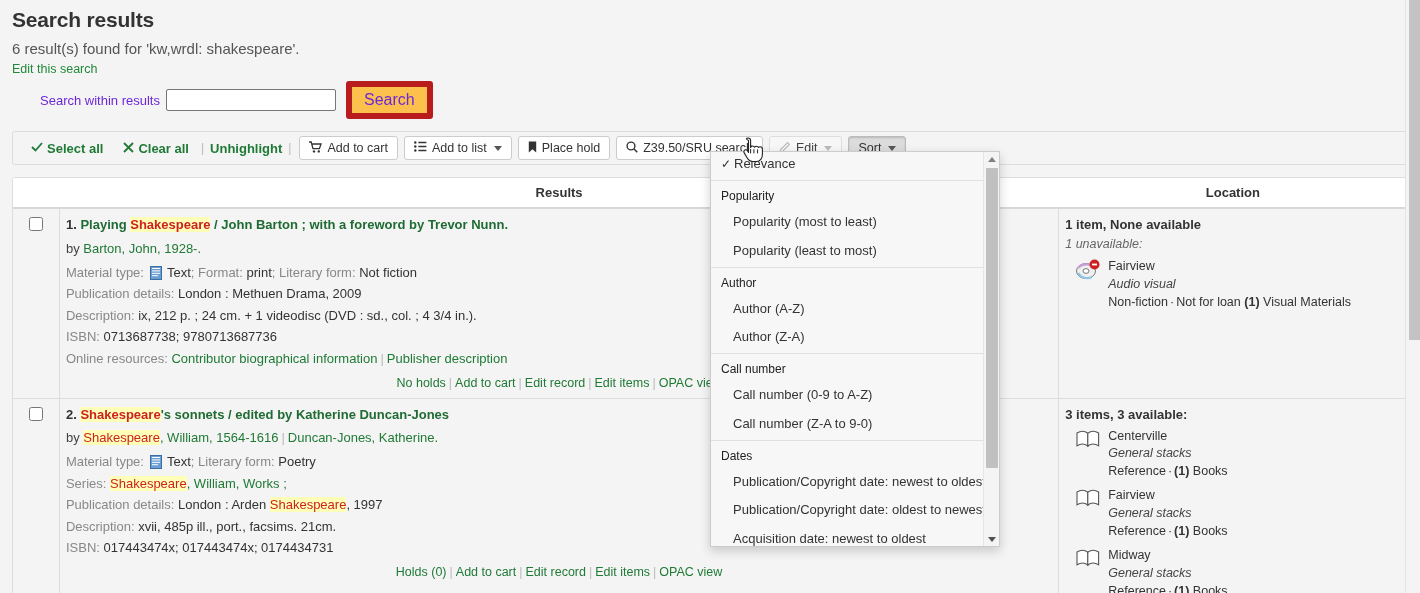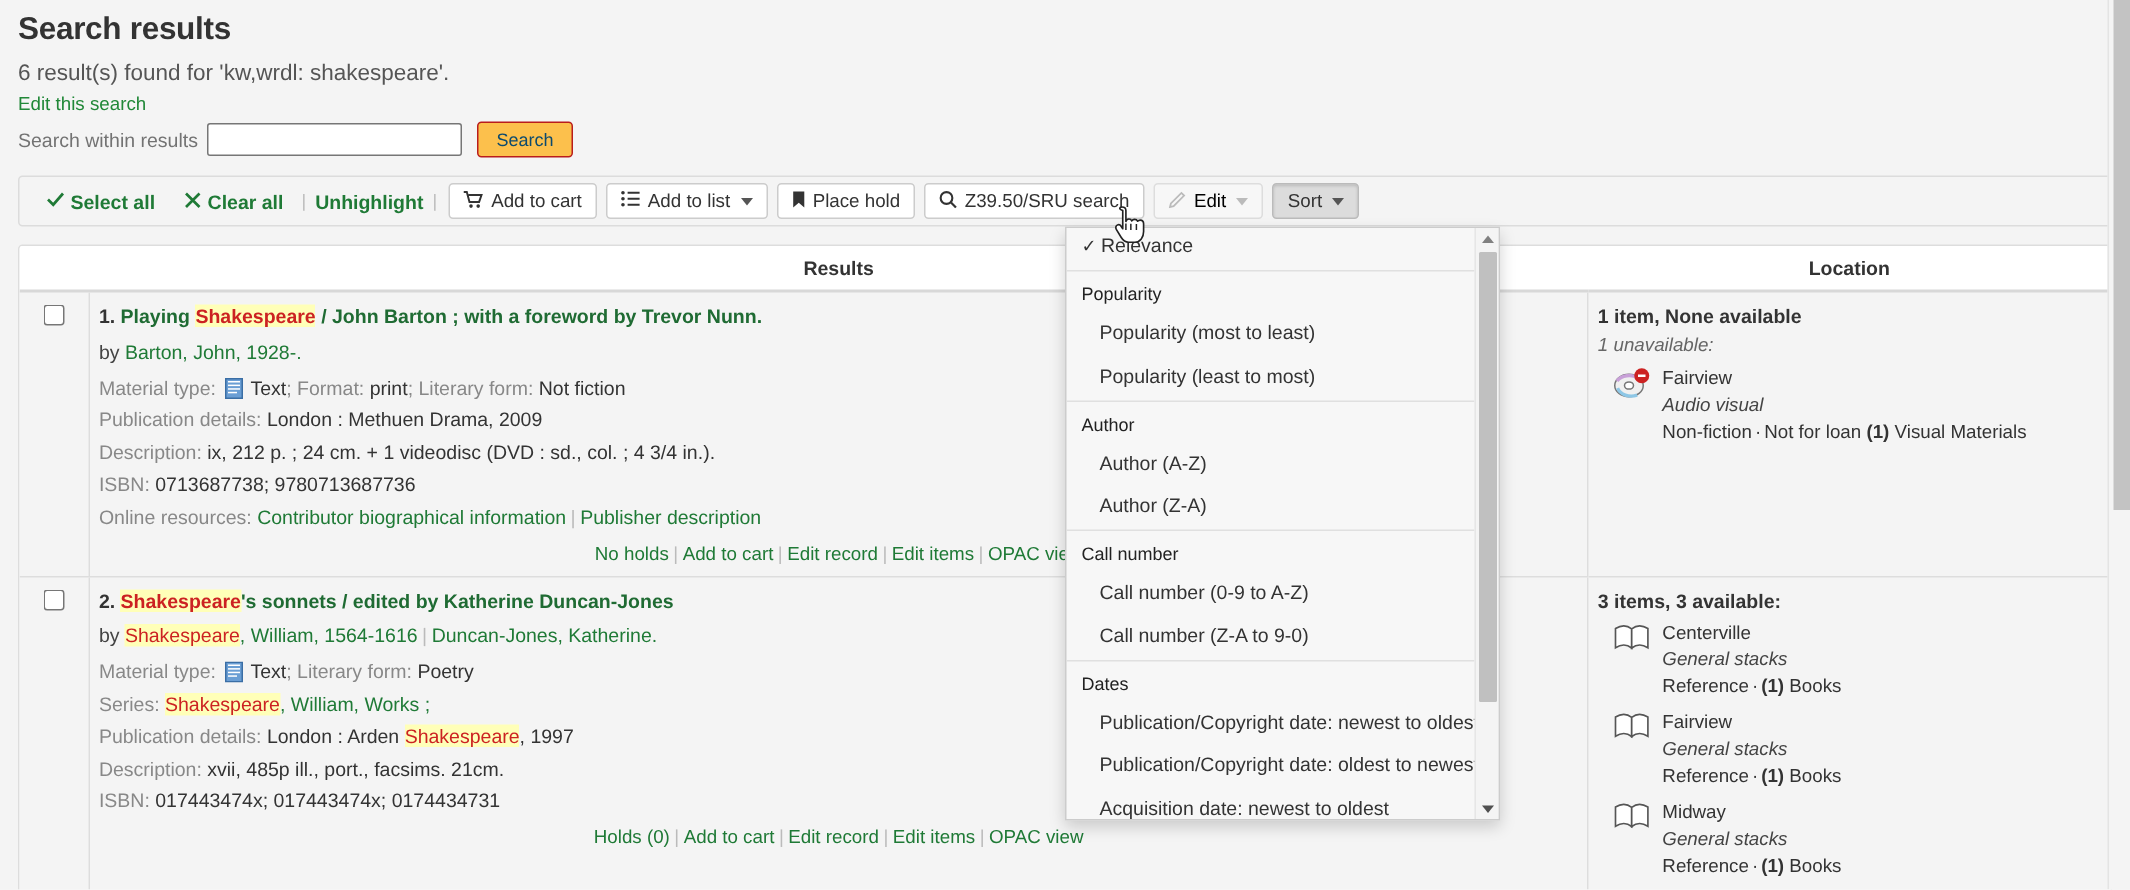--- a/index.html
+++ b/index.html
@@ -46,38 +46,39 @@
   }
 
   .search-within {
     display: flex;
     align-items: center;
     padding: 5px 0 0 12px;
     gap: 6px;
   }
   .search-within-label {
     font-size: 13px;
-    color: #737373;
+    color: #6d28d9;
+    margin-left: 28px;
   }
   .search-within-input {
     width: 170px;
     height: 22px;
     border: 1px solid #767676;
     background: #fff;
     font-family: "Liberation Sans", sans-serif;
     font-size: 12px;
     padding: 2px 4px;
     border-radius: 2px;
   }
   .search-btn {
     background: #fcc04c;
-    border: 1px solid #b91c1c;
+    border: 6px solid #b91c1c;
     border-radius: 3px;
-    color: #0c4a6e;
-    font-size: 12px;
+    color: #6d28d9;
+    font-size: 16px;
     font-family: "Liberation Sans", sans-serif;
     padding: 4px 12px;
     cursor: pointer;
     margin-left: 4px;
   }
 
   
   .toolbar {
     margin: 12px 12px 0 12px;
     background: #f4f4f4;
@@ -116,21 +117,21 @@
     height: 24px;
     padding: 0 9px;
     margin-left: 6px;
     font-size: 12.5px;
     font-family: "Liberation Sans", sans-serif;
     color: #333;
     cursor: pointer;
     white-space: nowrap;
   }
   .tb-btn.disabled {
-    color: #000000;
+    color: #404040;
     background: #f7f7f7;
     border-color: #ddd;
     cursor: default;
   }
   .tb-btn.active {
     background: #dcdcdc;
     border-color: #bbb;
     box-shadow: inset 0 1px 2px rgba(0,0,0,0.15);
   }
   .caret {

